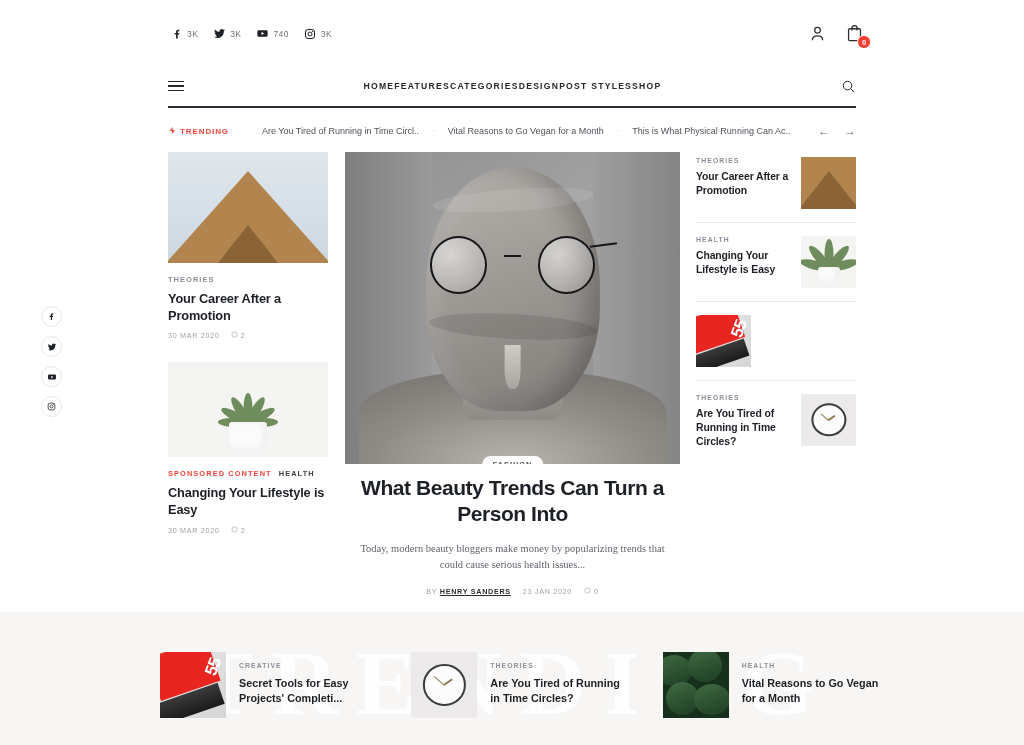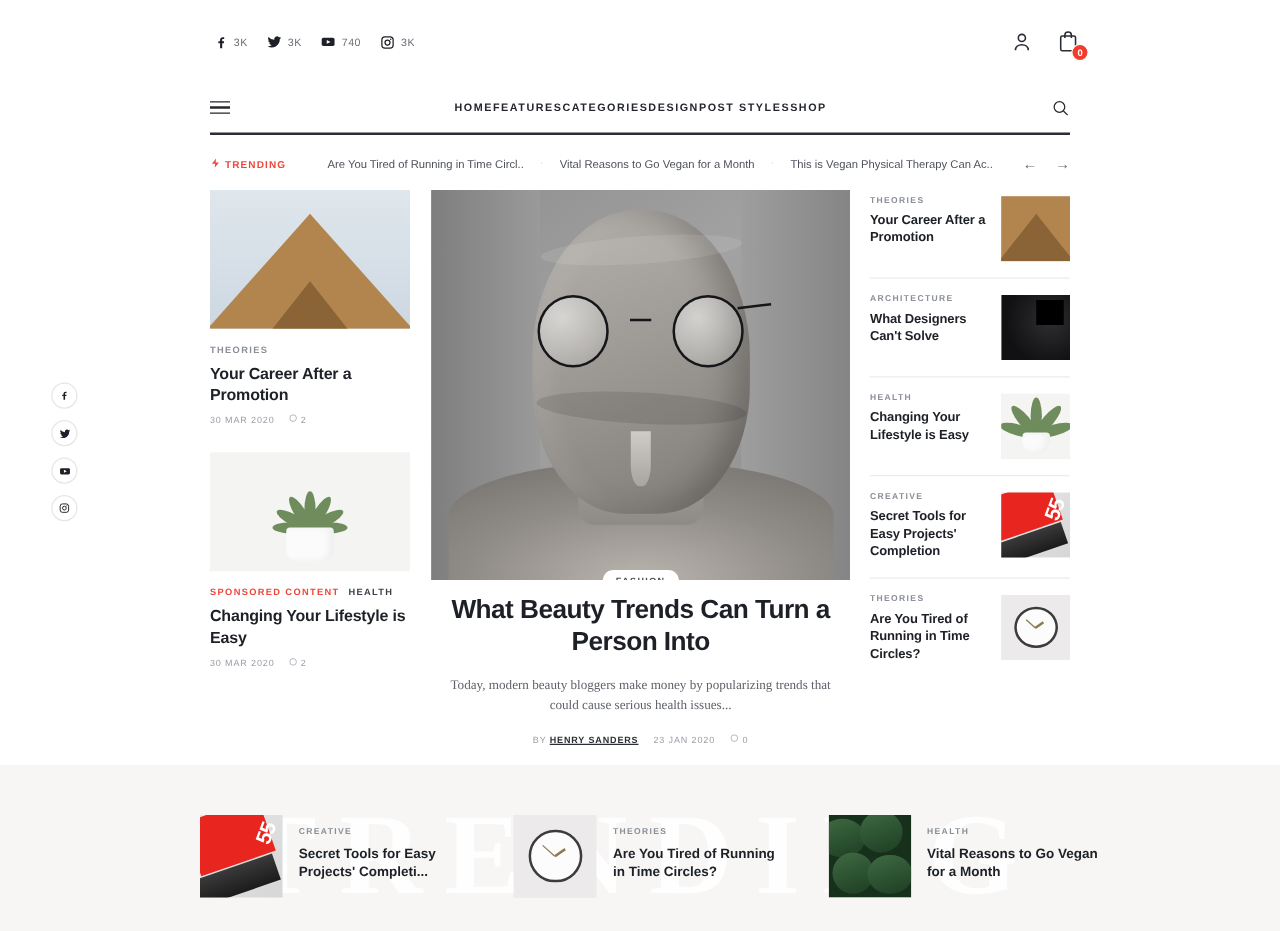--- a/index.html
+++ b/index.html
@@ -379,21 +379,21 @@
             <polygon points="13,2 4,13.5 11,13.5 10,22 19,10.5 12,10.5"></polygon>
           </svg>
       </span>
       <span>TRENDING</span>
     </span>
     <div class="trend-items">
       <span class="trend-item">Are You Tired of Running in Time Circl..</span>
       <span class="trend-dot">·</span>
       <span class="trend-item">Vital Reasons to Go Vegan for a Month</span>
       <span class="trend-dot">·</span>
-      <span class="trend-item">This is Vegan Physical Therapy Can Ac..</span>
+      <span class="trend-item">This is What Physical Running Can Ac..</span>
     </div>
     <div class="trend-arrows">
       <span class="arrow">←</span>
       <span class="arrow">→</span>
     </div>
   </div>
 
   <div class="rail">
     <span class="rail-btn">
       <svg viewBox="0 0 24 24" width="9" height="9" fill="currentColor">
@@ -519,52 +519,39 @@
       <div class="side-item">
         <div class="side-text">
           <div class="side-cat">THEORIES</div>
           <div class="side-title">Your Career After a Promotion</div>
         </div>
         <div class="side-thumb">
             <div class="img-roof"></div>
           </div>
       </div>
 
-      <div class="side-item">
-        <div class="side-text">
-          <div class="side-cat">ARCHITECTURE</div>
-          <div class="side-title">What Designers Can't Solve</div>
-        </div>
-        <div class="side-thumb">
-            <div class="img-dark"></div>
-          </div>
-      </div>
 
       <div class="side-item">
         <div class="side-text">
           <div class="side-cat">HEALTH</div>
           <div class="side-title">Changing Your Lifestyle is Easy</div>
         </div>
         <div class="side-thumb">
           <div class="img-plant">
             <div class="leaf" style="transform:translateX(-50%) rotate(0deg)"></div>
             <div class="leaf" style="transform:translateX(-50%) rotate(-40deg)"></div>
             <div class="leaf" style="transform:translateX(-50%) rotate(40deg)"></div>
             <div class="leaf" style="transform:translateX(-50%) rotate(-75deg)"></div>
             <div class="leaf" style="transform:translateX(-50%) rotate(75deg)"></div>
             <div class="pot" style="width:22px;height:16px"></div>
           </div>
         </div>
       </div>
 
       <div class="side-item">
-        <div class="side-text">
-          <div class="side-cat">CREATIVE</div>
-          <div class="side-title">Secret Tools for Easy Projects' Completion</div>
-        </div>
         <div class="side-thumb">
           <div class="img-laptop">
               <div class="red"></div>
               <div class="num">55</div>
               <div class="base"></div>
             </div>
         </div>
       </div>
 
       <div class="side-item">

